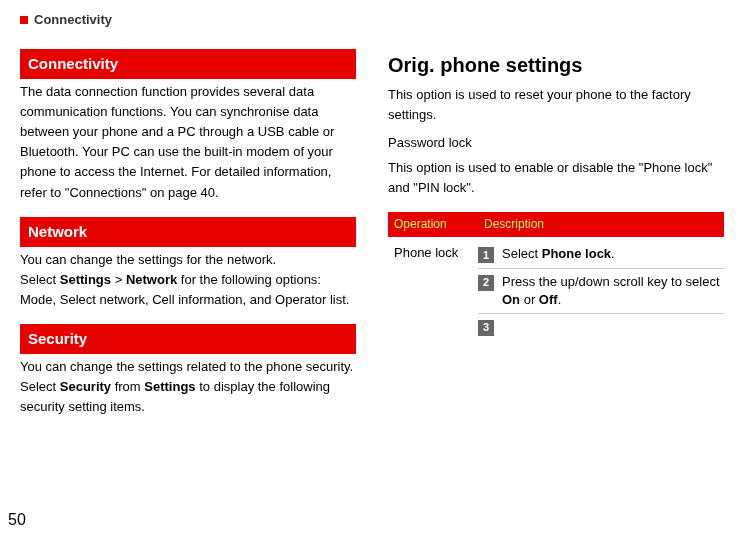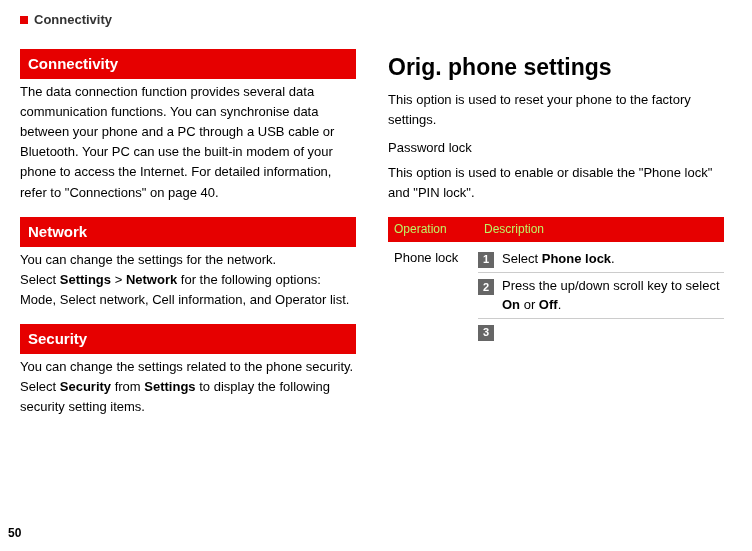--- a/index.html
+++ b/index.html
@@ -51,21 +51,21 @@
       display: inline-block;
       width: 100%;
     }
     .body-text {
       font-size: 13px;
       line-height: 1.55;
       margin-bottom: 14px;
     }
     .subheading {
       font-weight: bold;
-      font-size: 23px;
+      font-size: 20px;
       margin-bottom: 4px;
     }
     .subheading2 {
       font-weight: normal;
       font-size: 13px;
       margin-bottom: 4px;
       margin-top: 8px;
     }
     .table-header-row {
       background: #e60000;
@@ -118,24 +118,24 @@
     }
     .step-text {
       font-size: 13px;
       line-height: 1.4;
     }
     .bold {
       font-weight: bold;
     }
     .page-num {
       position: absolute;
-      bottom: 8px;
+      bottom: 18px;
       left: 8px;
-      font-weight: bold;
-      font-size: 12px;
+      font-weight: normal;
+      font-size: 16px;
     }
   </style>
 </head>
 <body>
 
 <div class="header-marker">
   <div class="red-square"></div>
   <div class="header-text">Connectivity</div>
 </div>
 

